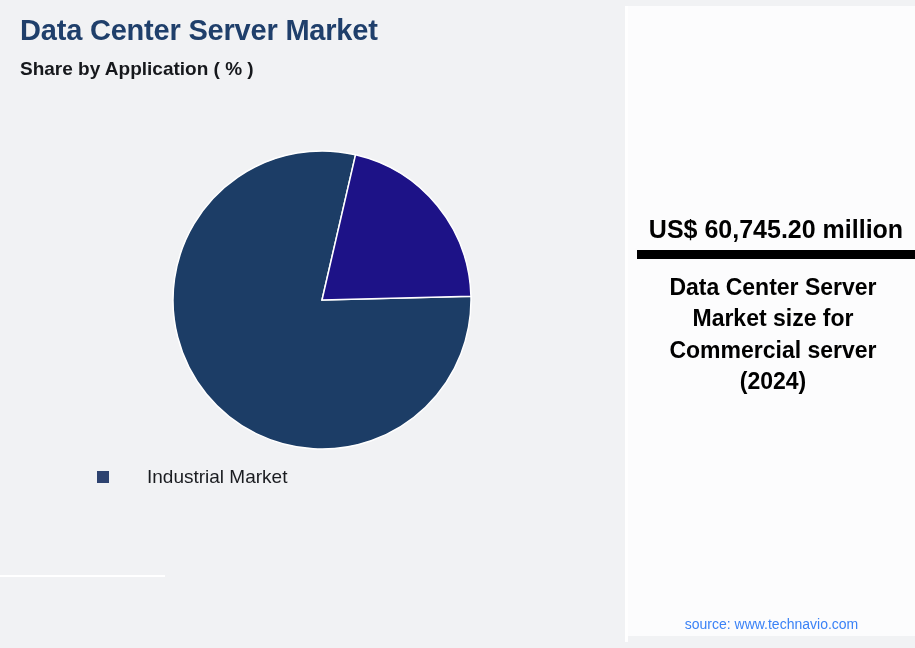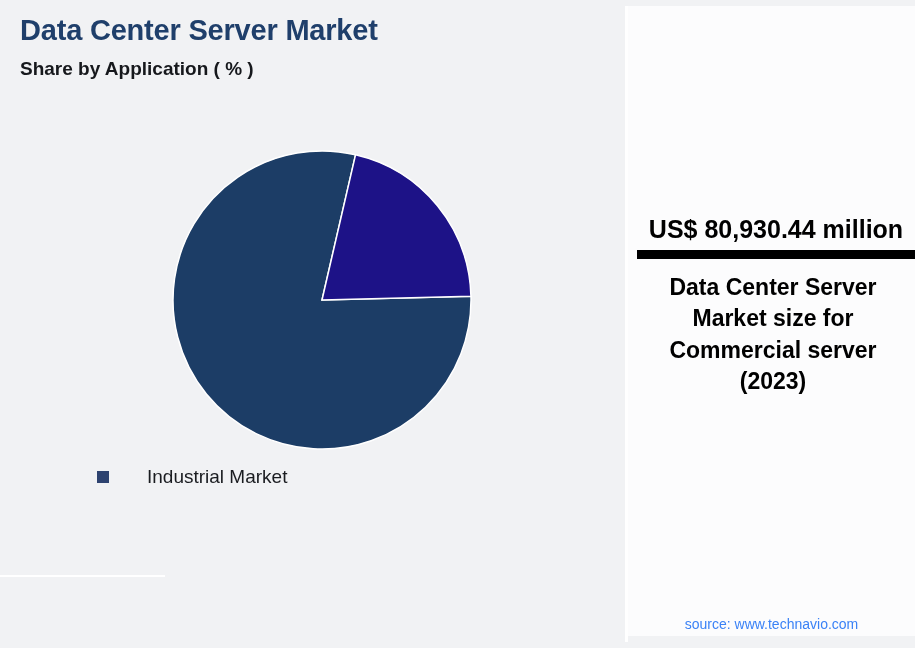--- a/index.html
+++ b/index.html
@@ -177,19 +177,19 @@
         <span class="legend-label">Industrial Market</span>
       </div>
     </div>
 
     <div id="baseline-rule"></div>
   </div>
 
   <div id="panel-divider"></div>
 
   <div id="right-panel">
-    <div id="kpi-value">US$ 80,930.44 million</div>
+    <div id="kpi-value">US$ 60,745.20 million</div>
     <div id="kpi-rule"></div>
-    <div id="kpi-caption">Data Center Server Market size for Commercial server (2023)</div>
+    <div id="kpi-caption">Data Center Server Market size for Commercial server (2024)</div>
     <div id="source-note">source: www.technavio.com</div>
   </div>
 
 </div>
 
 </body></html>

